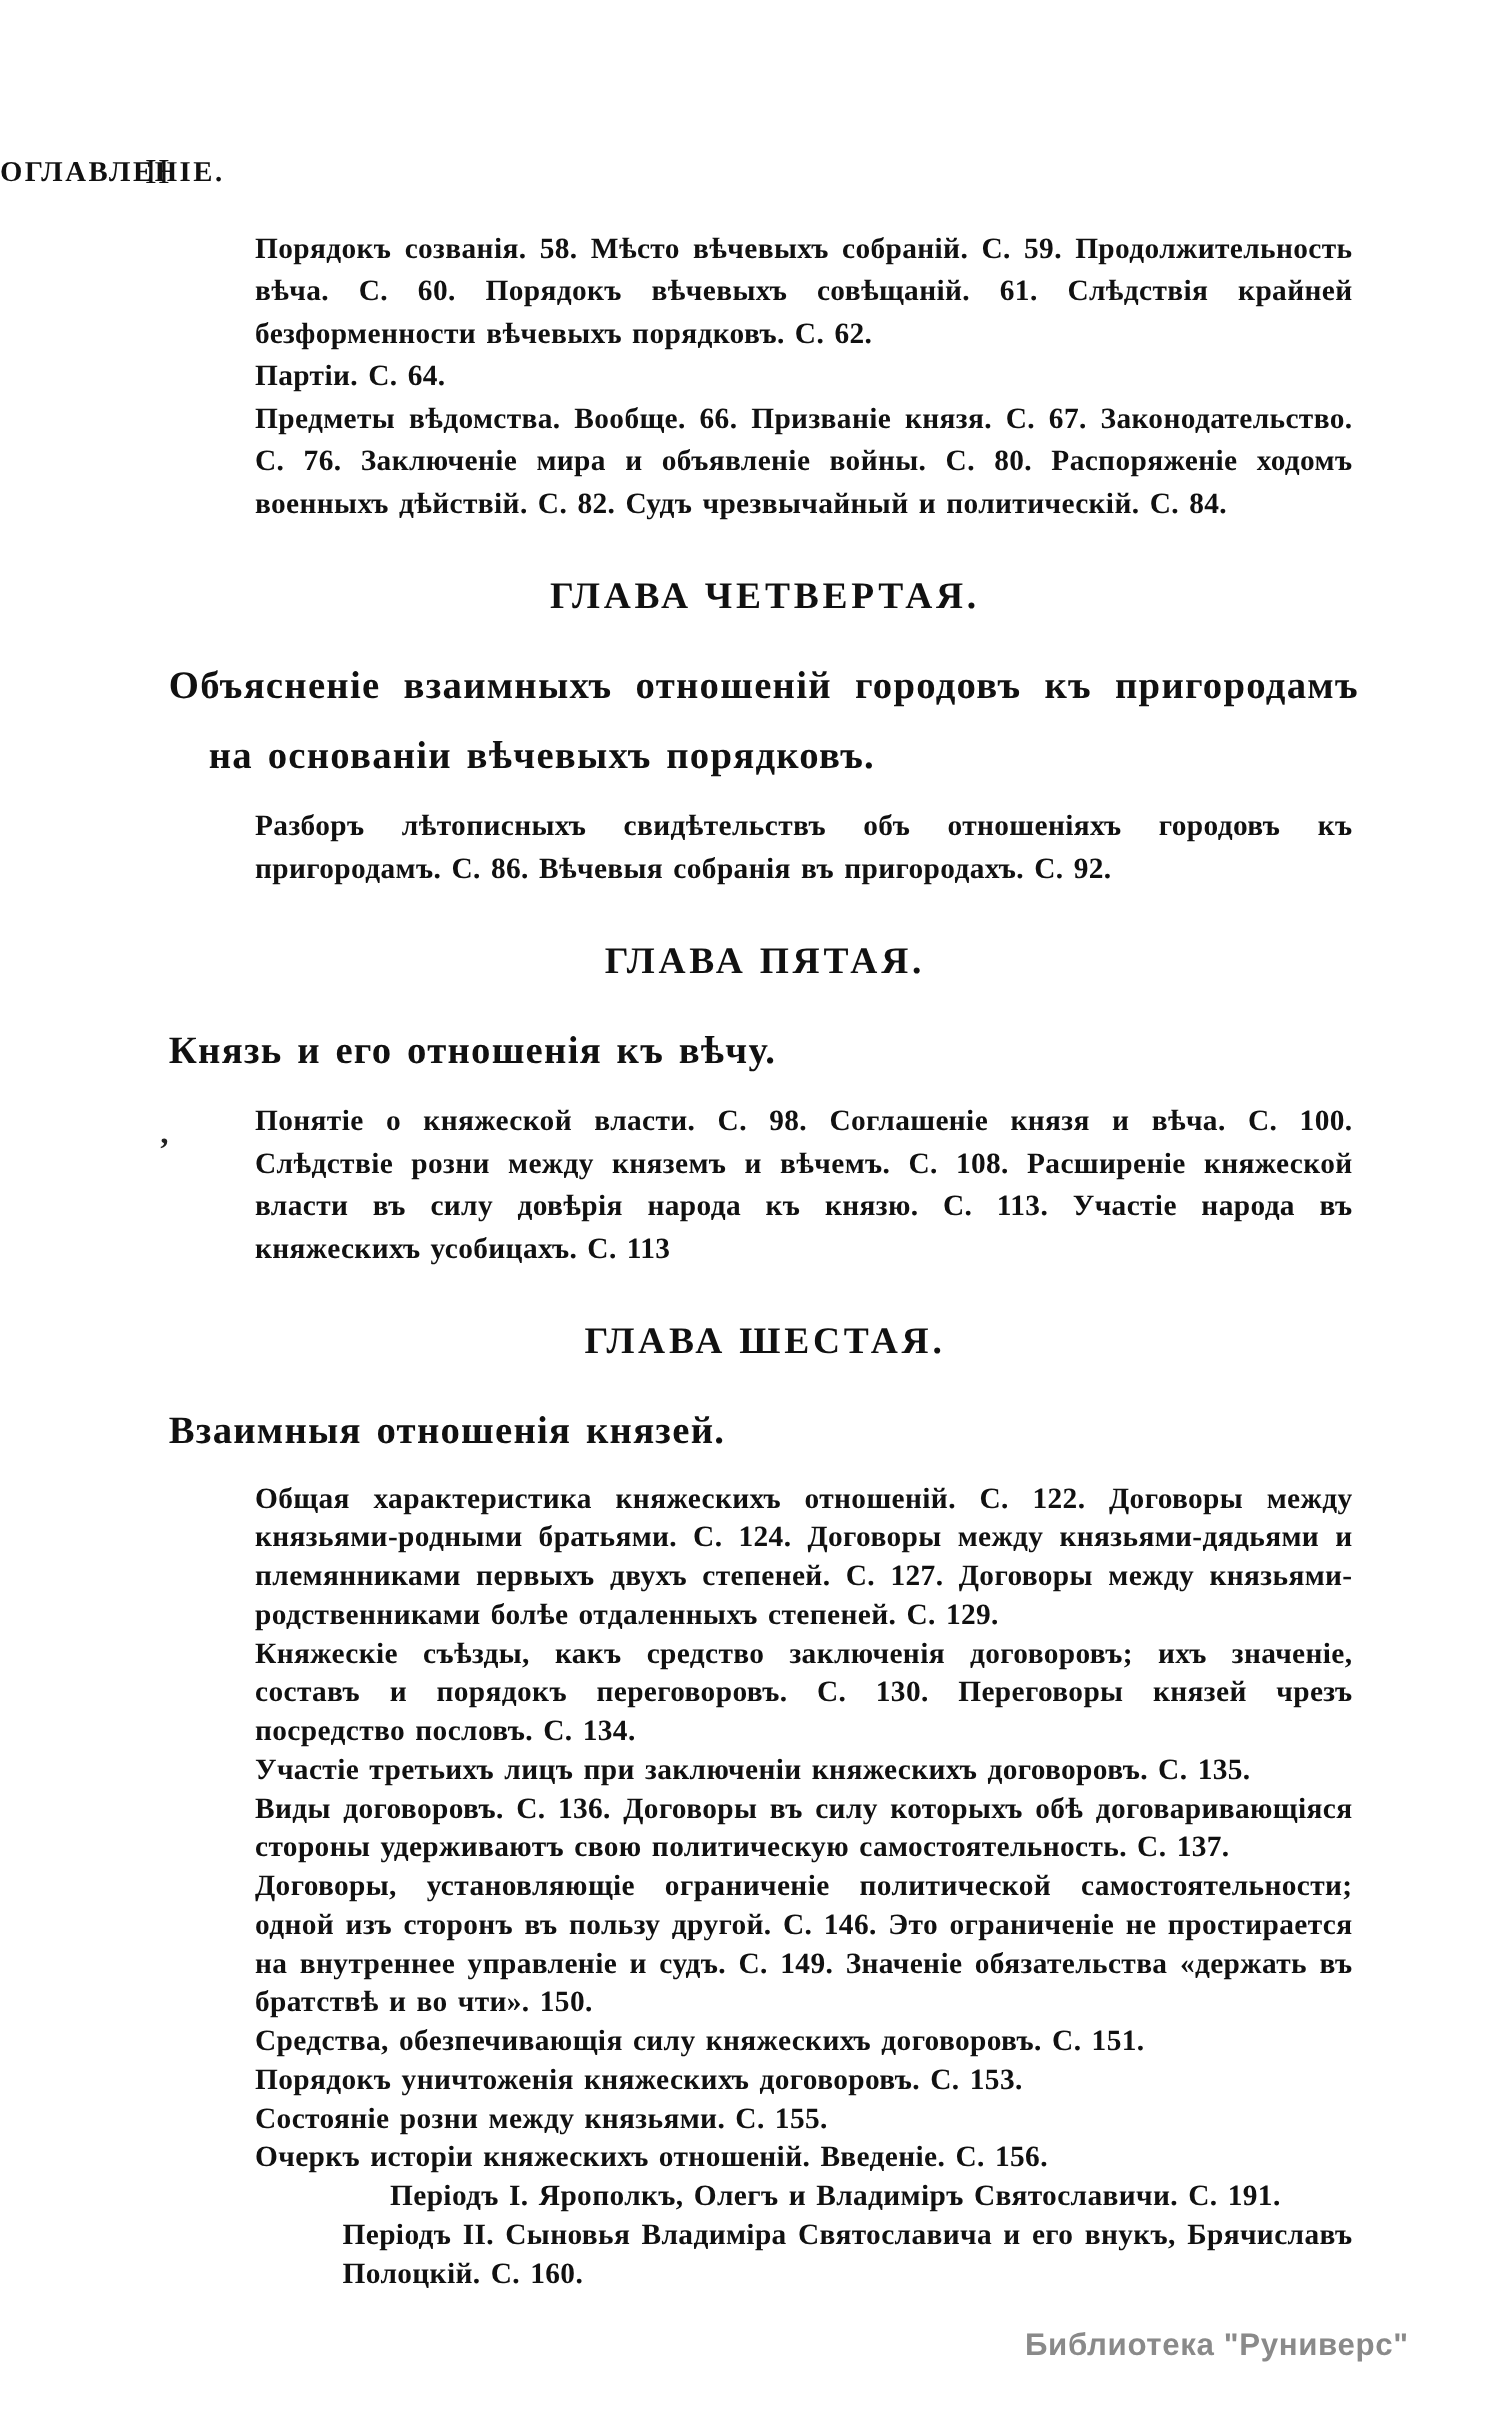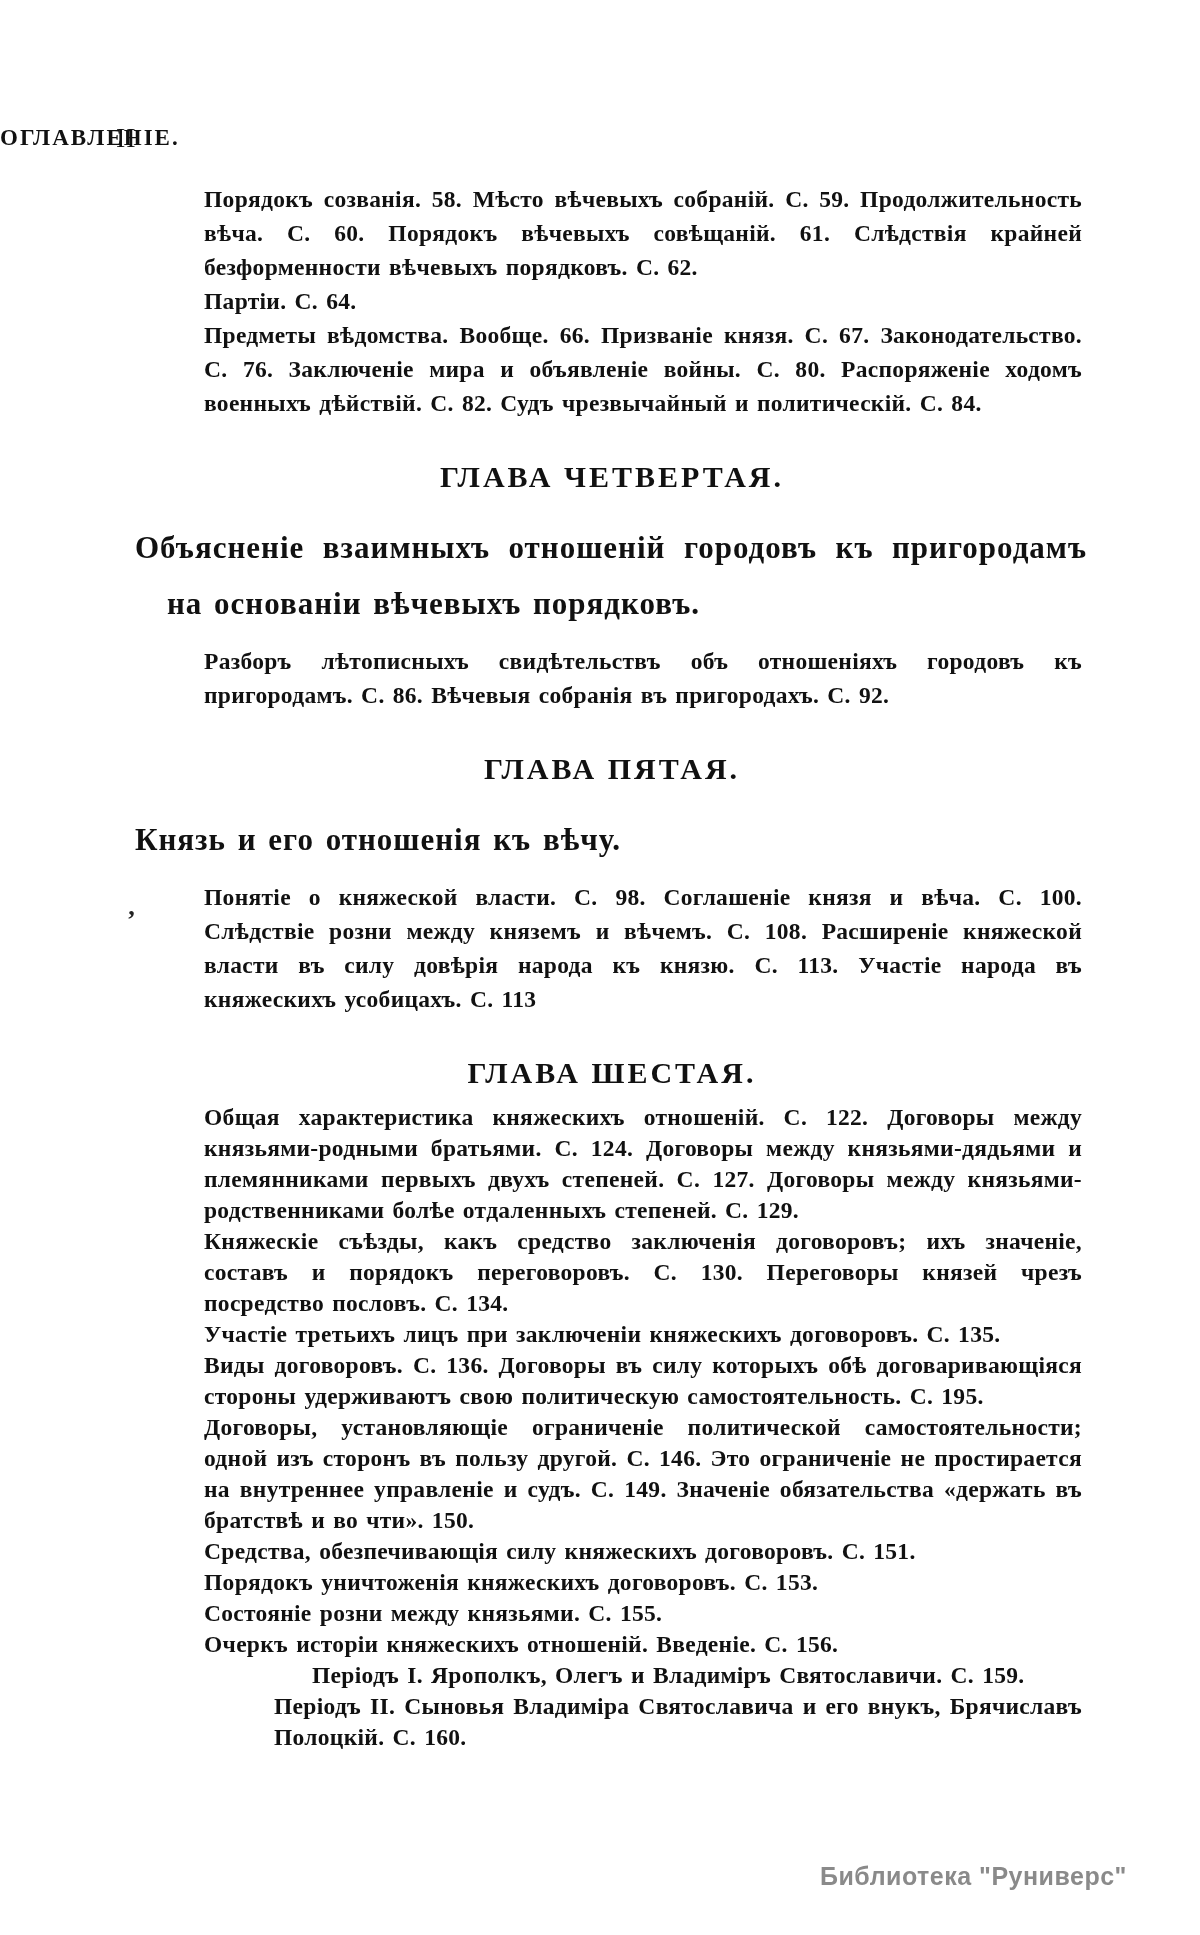--- a/index.html
+++ b/index.html
@@ -136,31 +136,32 @@
       <p class="entry">Разборъ лѣтописныхъ свидѣтельствъ объ отношеніяхъ городовъ къ пригородамъ. С. 86. Вѣчевыя собранія въ пригородахъ. С. 92.</p>
     </div>
 
     <div class="chapter-heading">ГЛАВА ПЯТАЯ.</div>
     <div class="chapter-title">Князь и его отношенія къ вѣчу.</div>
     <div class="entries chapter-entries">
       <p class="entry">Понятіе о княжеской власти. С. 98. Соглашеніе князя и вѣча. С. 100. Слѣдствіе розни между княземъ и вѣчемъ. С. 108. Расширеніе княжеской власти въ силу довѣрія народа къ князю. С. 113. Участіе народа въ княжескихъ усобицахъ. С. 113</p>
     </div>
 
     <div class="chapter-heading">ГЛАВА ШЕСТАЯ.</div>
+    <div class="chapter-title">Взаимныя отношенія князей.</div>
     <div class="entries chapter-entries dense">
       <p class="entry">Общая характеристика княжескихъ отношеній. С. 122. Договоры между князьями-родными братьями. С. 124. Договоры между князьями-дядьями и племянниками первыхъ двухъ степеней. С. 127. Договоры между князьями-родственниками болѣе отдаленныхъ степеней. С. 129.</p>
       <p class="entry">Княжескіе съѣзды, какъ средство заключенія договоровъ; ихъ значеніе, составъ и порядокъ переговоровъ. С. 130. Переговоры князей чрезъ посредство пословъ. С. 134.</p>
       <p class="entry">Участіе третьихъ лицъ при заключеніи княжескихъ договоровъ. С. 135.</p>
-      <p class="entry">Виды договоровъ. С. 136. Договоры въ силу которыхъ обѣ договаривающіяся стороны удерживаютъ свою политическую самостоятельность. С. 195.</p>
+      <p class="entry">Виды договоровъ. С. 136. Договоры въ силу которыхъ обѣ договаривающіяся стороны удерживаютъ свою политическую самостоятельность. С. 137.</p>
       <p class="entry">Договоры, установляющіе ограниченіе политической самостоятельности; одной изъ сторонъ въ пользу другой. С. 146. Это ограниченіе не простирается на внутреннее управленіе и судъ. С. 149. Значеніе обязательства «держать въ братствѣ и во чти». 150.</p>
       <p class="entry">Средства, обезпечивающія силу княжескихъ договоровъ. С. 151.</p>
       <p class="entry">Порядокъ уничтоженія княжескихъ договоровъ. С. 153.</p>
       <p class="entry">Состояніе розни между князьями. С. 155.</p>
       <p class="entry">Очеркъ исторіи княжескихъ отношеній. Введеніе. С. 156.</p>
-      <p class="entry sub-entry-1">Періодъ I. Ярополкъ, Олегъ и Владиміръ Святославичи. С. 159.</p>
+      <p class="entry sub-entry-1">Періодъ I. Ярополкъ, Олегъ и Владиміръ Святославичи. С. 191.</p>
       <p class="entry sub-entry-2">Періодъ II. Сыновья Владиміра Святославича и его внукъ, Брячиславъ Полоцкій. С. 160.</p>
     </div>
 
   </div>
 
   <div class="stray-mark">’</div>
 
   <div class="watermark">Библиотека "Руниверс"</div>
 
 </div>

